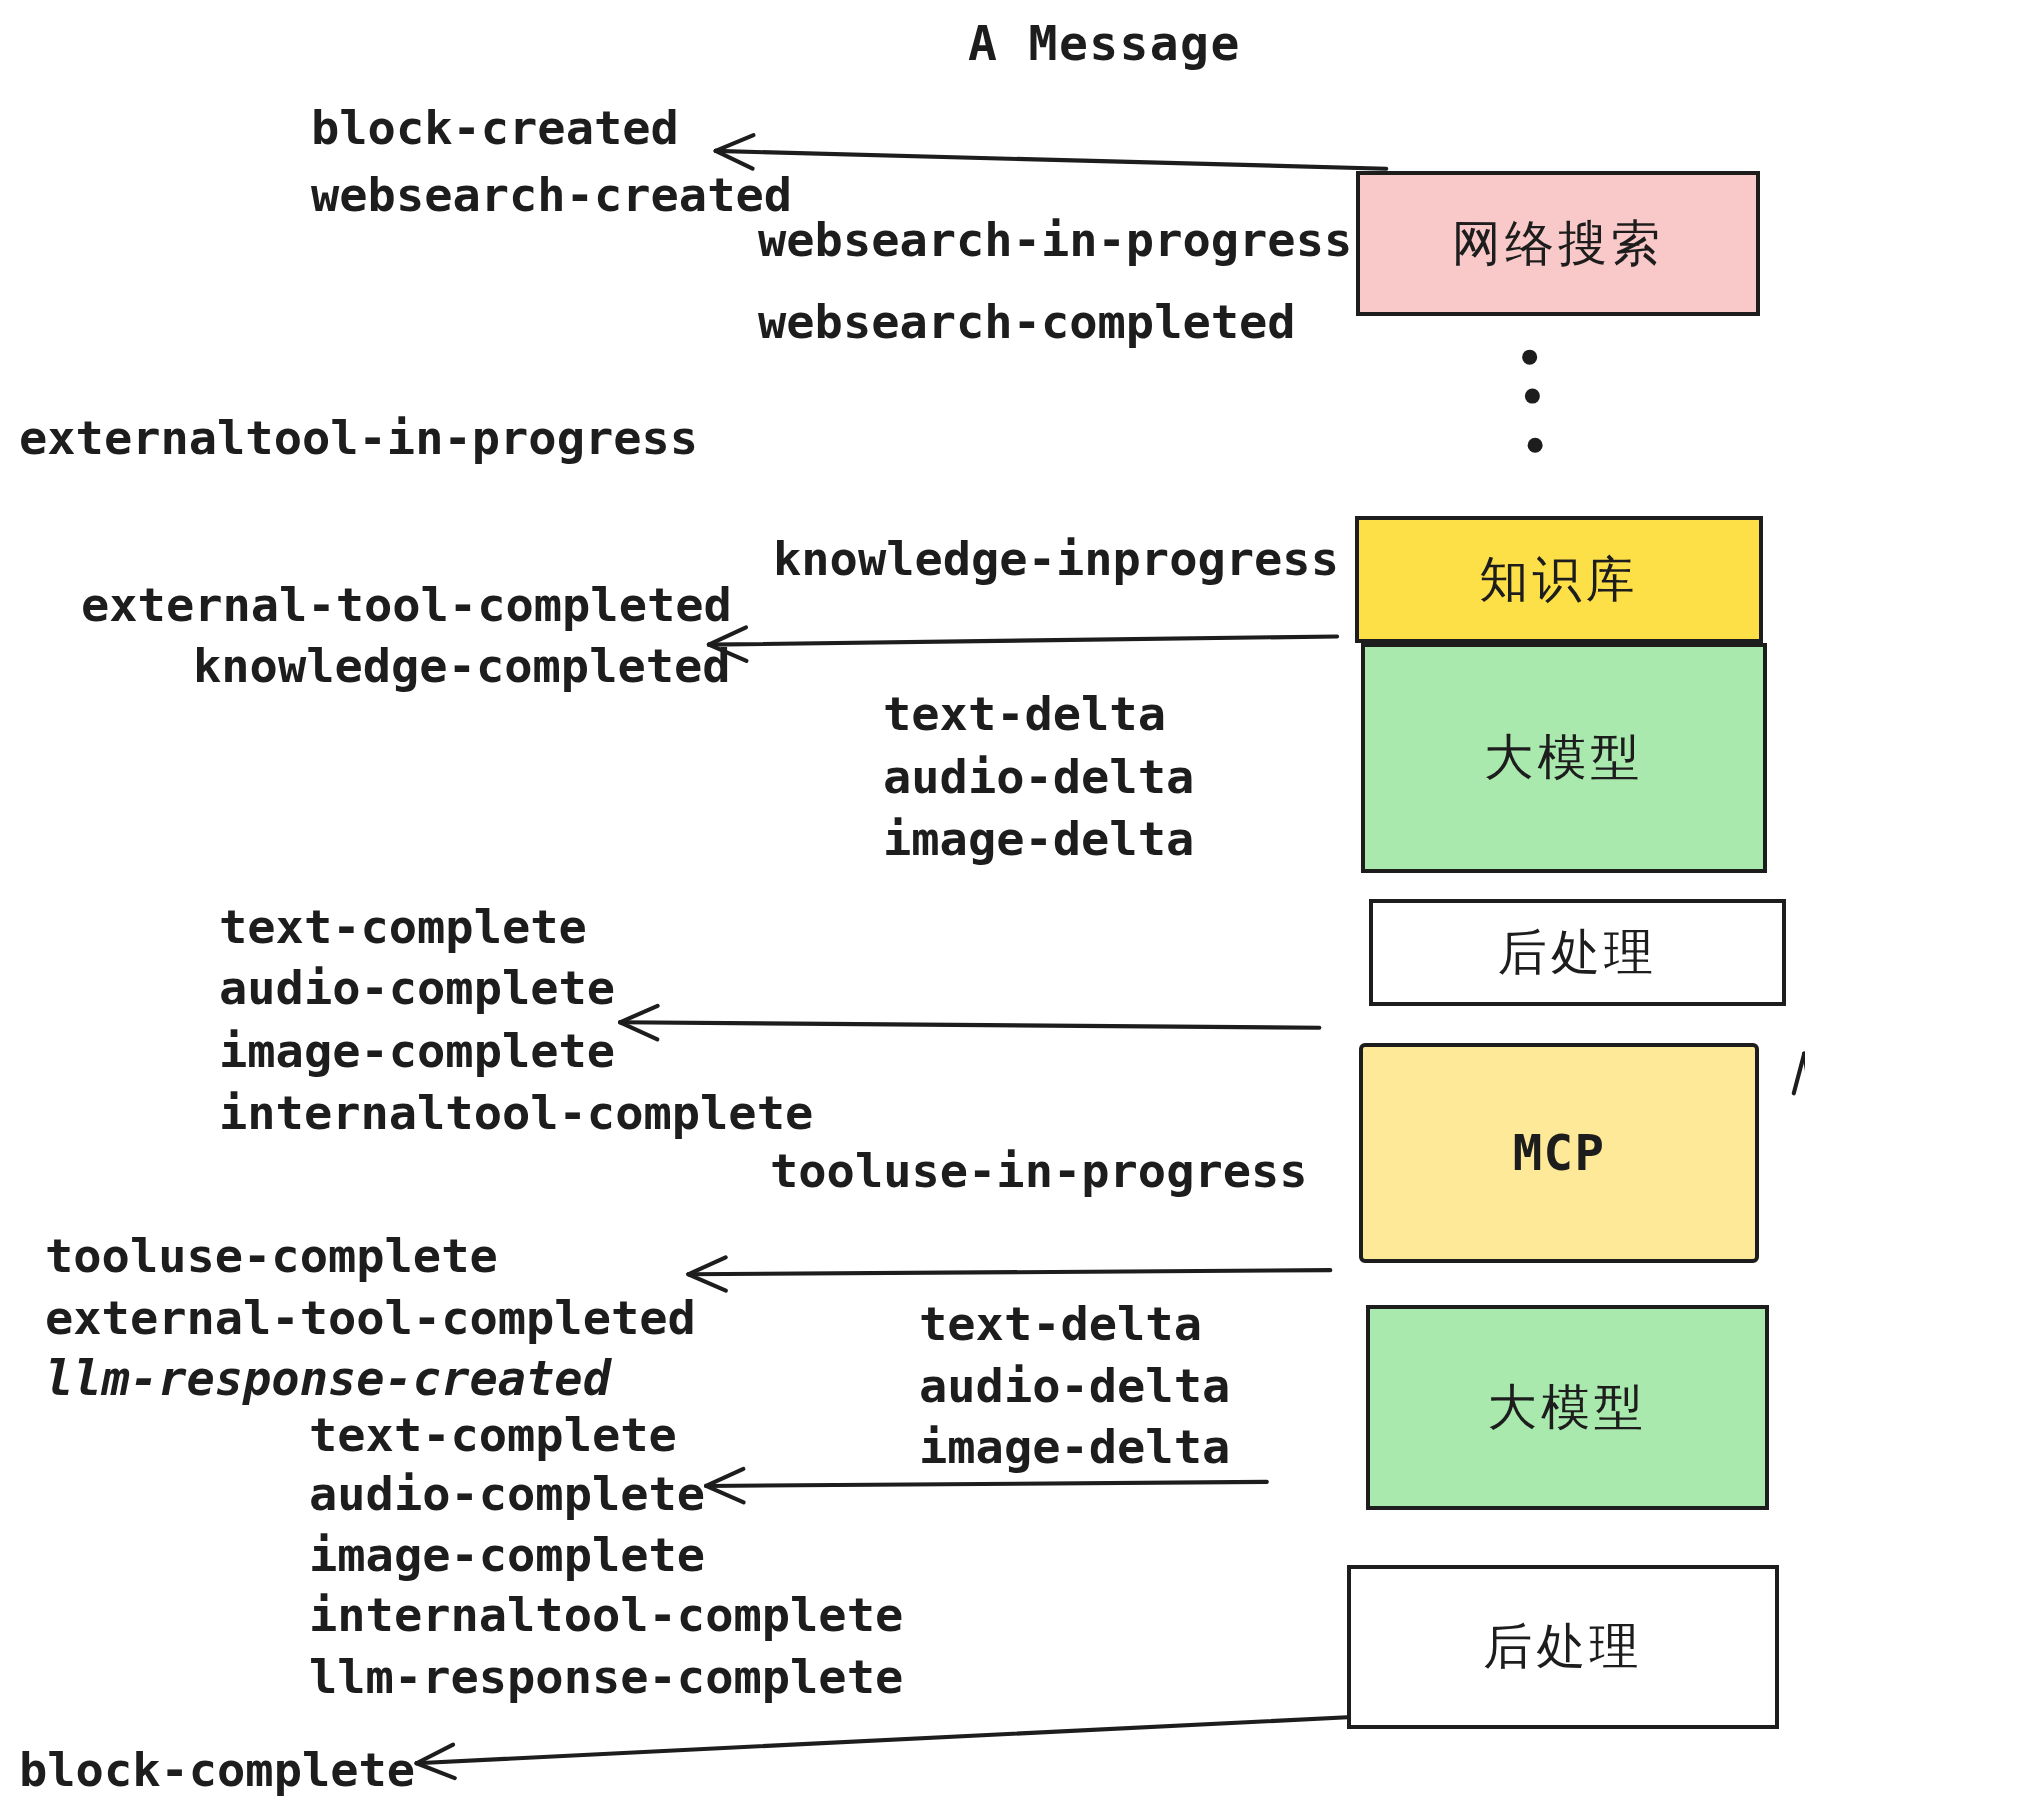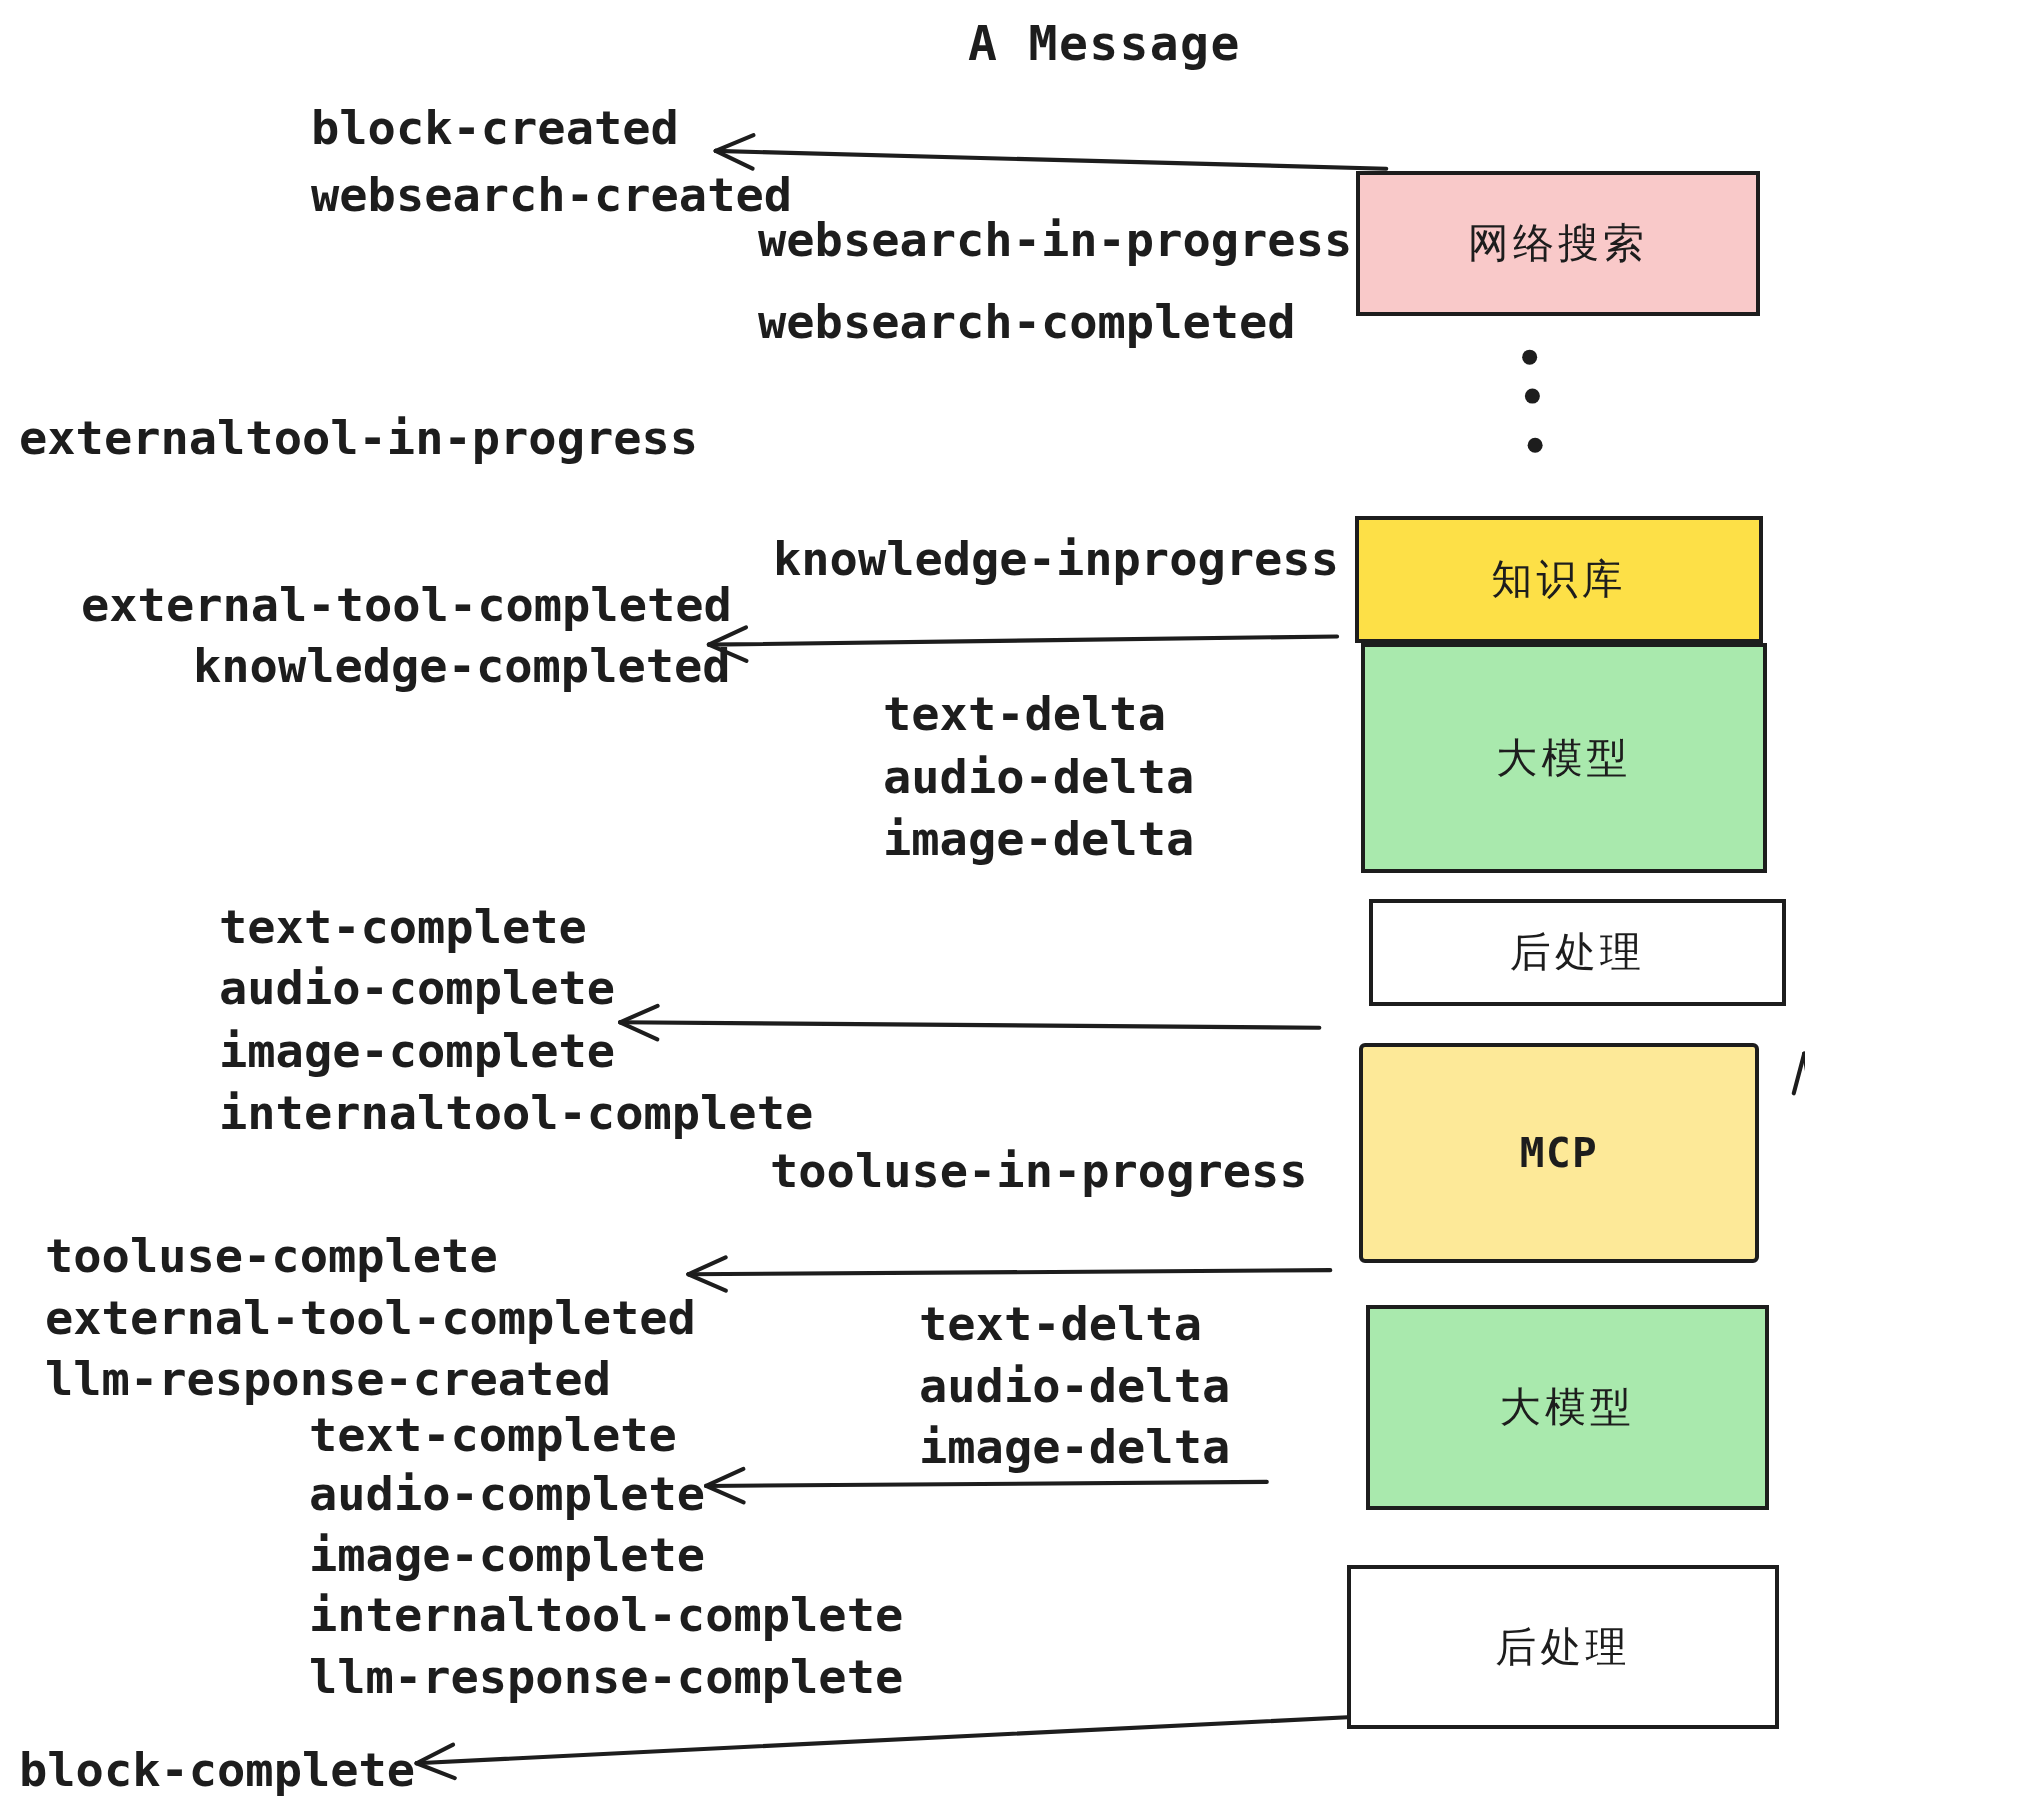--- a/index.html
+++ b/index.html
@@ -27,21 +27,21 @@
     line-height:1.0;
   }
   .box{
     position:absolute;
     border:4.1px solid #1d1d1d;
     box-sizing:border-box;
     display:flex;
     align-items:center;
     justify-content:center;
     font-family:"Liberation Sans", sans-serif;
-    font-size:41px;
+    font-size:49px;
     font-weight:500;
     letter-spacing:4.1px;
     white-space:nowrap;
   }
   .box.mono-label{
     font-family:"DejaVu Sans Mono", monospace;
     font-weight:700;
     letter-spacing:1.4px;
     border-radius:6px;
   }
@@ -137,21 +137,21 @@
     <div class="event" style="left: 883px; top: 690px;">text-delta</div>
     <div class="event" style="left: 883px; top: 753px;">audio-delta</div>
     <div class="event" style="left: 883px; top: 815px;">image-delta</div>
     <div class="event" style="left: 219px; top: 903px;">text-complete</div>
     <div class="event" style="left: 219px; top: 964px;">audio-complete</div>
     <div class="event" style="left: 219px; top: 1027px;">image-complete</div>
     <div class="event" style="left: 219px; top: 1089px;">internaltool-complete</div>
     <div class="event" style="left: 45px; top: 1232px;">tooluse-complete</div>
     <div class="event" style="left: 770px; top: 1147px;">tooluse-in-progress</div>
     <div class="event" style="left: 45px; top: 1294px;">external-tool-completed</div>
-    <div class="event" style="left: 45px; top: 1355px;">llm-response-created</div>
+    <div class="event" style="left: 45px; top: 1355px; font-style: italic;">llm-response-created</div>
     <div class="event" style="left: 919px; top: 1300px;">text-delta</div>
     <div class="event" style="left: 919px; top: 1362px;">audio-delta</div>
     <div class="event" style="left: 919px; top: 1423px;">image-delta</div>
     <div class="event" style="left: 309px; top: 1411px;">text-complete</div>
     <div class="event" style="left: 309px; top: 1470px;">audio-complete</div>
     <div class="event" style="left: 309px; top: 1531px;">image-complete</div>
     <div class="event" style="left: 309px; top: 1591px;">internaltool-complete</div>
     <div class="event" style="left: 309px; top: 1653px;">llm-response-complete</div>
     <div class="event" style="left: 19px; top: 1746px;">block-complete</div>
     <div class="side-label" style="left: 1815px; top: 340px; font-size: 51px;">外部工具</div>

